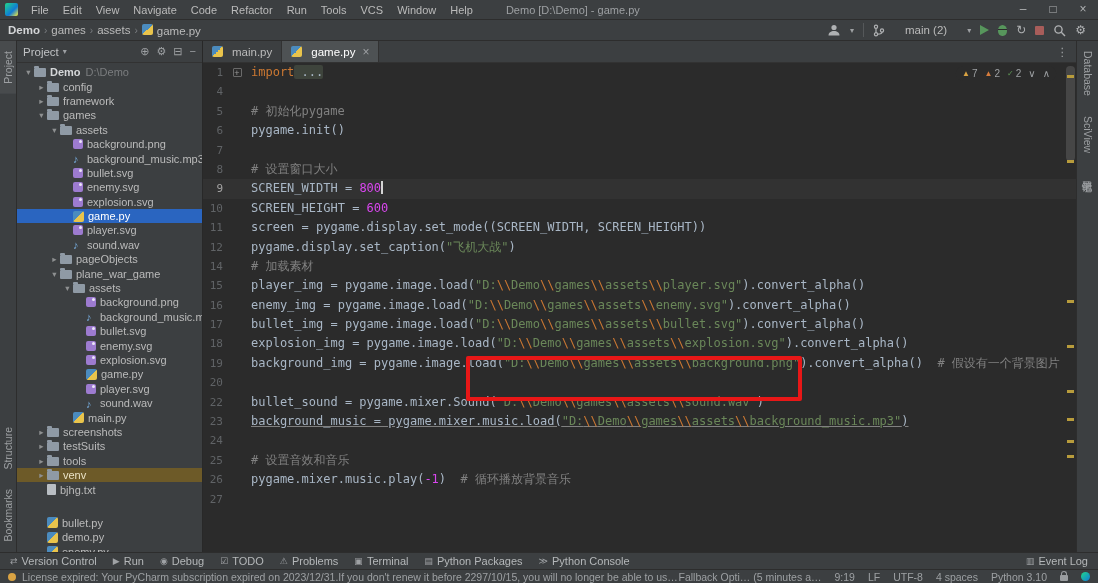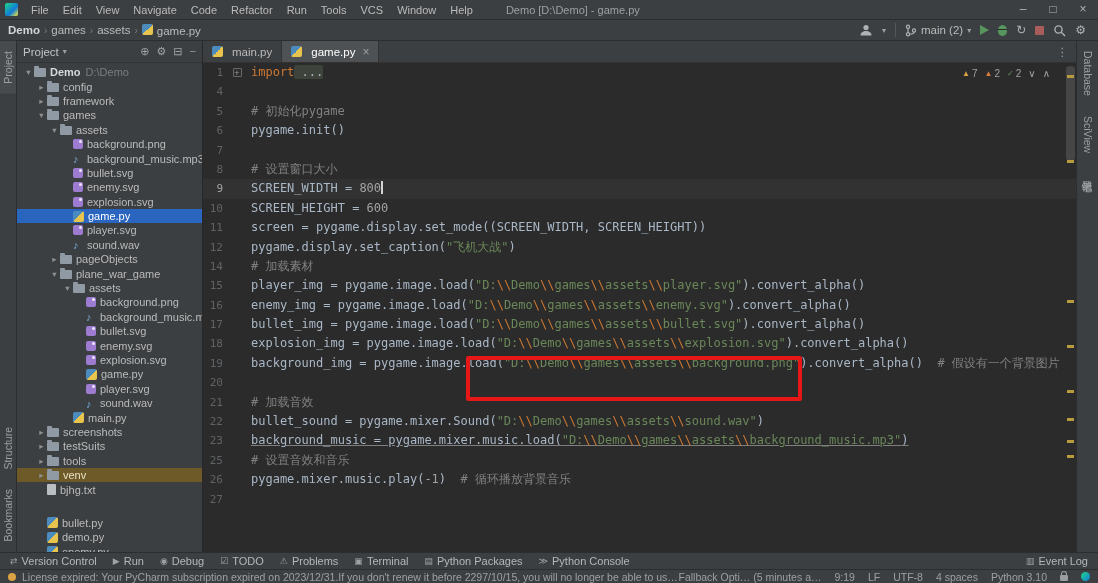--- a/index.html
+++ b/index.html
@@ -21,21 +21,21 @@
   #navbar { height:21px; background:#3c3f41; display:flex; align-items:center;
     border-bottom:1px solid #2d2d2d; font-size:11.5px; padding:0 8px; }
   #breadcrumbs { display:flex; align-items:center; gap:4px; }
   .bc-item { color:#bbbbbb; }
   .bc-item.first { font-weight:bold; color:#d3d5d7; }
   .bc-sep { color:#7a7d80; font-size:10px; }
   #nav-right { margin-left:auto; display:flex; align-items:center; gap:9px; padding-right:4px; }
   .nav-ic { display:flex; align-items:center; color:#afb1b3; }
   .caret { font-size:8px; color:#9da0a3; }
   .sep { width:1px; height:14px; background:#55585a; }
-  #branch-widget { display:flex; align-items:center; gap:4px; color:#bbbbbb; }
+  #branch-widget { display:flex; align-items:center; gap:20px; color:#bbbbbb; }
   .ic-play { width:0; height:0; border-left:9px solid #57965c; border-top:5px solid transparent; border-bottom:5px solid transparent; }
   .ic-bug { width:9px; height:11px; background:#57965c; border-radius:50% 50% 45% 45%; position:relative; }
   .ic-bug::before { content:''; position:absolute; left:0; right:0; top:4px; height:1px; background:#2b2b2b; }
   .ic-stop { width:9px; height:9px; background:#a85d5a; border-radius:1px; }
   .glyph-ic { font-size:12px; color:#afb1b3; line-height:12px; }
 
   
   #main { height:511px; display:flex; }
   #left-strip { width:17px; background:#3c3f41; border-right:1px solid #2d2d2d;
     display:flex; flex-direction:column; align-items:center; font-size:10.5px; color:#9da0a3; }
@@ -83,21 +83,21 @@
   .crow { display:flex; height:19.4px; line-height:19.4px; white-space:pre; }
   .crow.cur { background:#323232; }
   .ln { width:20px; flex:none; text-align:right; color:#606366; font-size:11px; }
   .crow.cur .ln { color:#a4a3a3; }
   .foldc { width:28px; flex:none; text-align:center; }
   .foldbox { display:inline-block; width:9px; height:9px; line-height:8px; border:1px solid #6a6a6a; color:#9a9a9a;
     font-size:9px; text-align:center; border-radius:1px; font-family:"Liberation Sans",sans-serif; }
   .codeseg { flex:1; overflow:hidden; }
   .codeseg.uline { text-decoration:underline; text-decoration-color:#808080; }
   .t-pl { color:#a9b7c6; } .t-kw { color:#cc7832; } .t-st { color:#6a8759; }
-  .t-es { color:#cc7832; } .t-nu { color:#a3a3a3; } .t-co { color:#808080; }
+  .t-es { color:#cc7832; } .t-nu { color:#d946ef; } .t-co { color:#808080; }
   .t-fo { background:#3e443c; color:#a9b7c6; border-radius:2px; }
   .text-caret { display:inline-block; width:1.5px; height:13px; background:#d4d4d4; vertical-align:-2px; }
 
   #inspections { position:absolute; top:3px; right:20px; display:flex; gap:7px; align-items:center;
     font-size:10px; color:#9da0a3; background:rgba(43,43,43,.85); padding:2px 6px; border-radius:8px; }
   .insp-item { display:flex; gap:2px; align-items:center; }
 
   #scrollbar { position:absolute; top:0; right:0; width:12px; height:100%; }
   .sb-thumb { position:absolute; top:3px; right:1px; width:9px; height:95px; background:rgba(255,255,255,.13); border-radius:4px; }
   .sb-mark { position:absolute; right:2px; width:7px; height:3px; background:#b89c3c; }
@@ -421,23 +421,23 @@
           <div class="crow"><span class="ln">10</span><span class="foldc"></span><span class="codeseg"><span class="t-pl">SCREEN_HEIGHT = </span><span class="t-nu">600</span></span></div>
           <div class="crow"><span class="ln">11</span><span class="foldc"></span><span class="codeseg"><span class="t-pl">screen = pygame.display.set_mode((SCREEN_WIDTH, SCREEN_HEIGHT))</span></span></div>
           <div class="crow"><span class="ln">12</span><span class="foldc"></span><span class="codeseg"><span class="t-pl">pygame.display.set_caption(</span><span class="t-st">"飞机大战"</span><span class="t-pl">)</span></span></div>
           <div class="crow"><span class="ln">14</span><span class="foldc"></span><span class="codeseg"><span class="t-co"># 加载素材</span></span></div>
           <div class="crow"><span class="ln">15</span><span class="foldc"></span><span class="codeseg"><span class="t-pl">player_img = pygame.image.load(</span><span class="t-st">"D:</span><span class="t-es">\\</span><span class="t-st">Demo</span><span class="t-es">\\</span><span class="t-st">games</span><span class="t-es">\\</span><span class="t-st">assets</span><span class="t-es">\\</span><span class="t-st">player.svg"</span><span class="t-pl">).convert_alpha()</span></span></div>
           <div class="crow"><span class="ln">16</span><span class="foldc"></span><span class="codeseg"><span class="t-pl">enemy_img = pygame.image.load(</span><span class="t-st">"D:</span><span class="t-es">\\</span><span class="t-st">Demo</span><span class="t-es">\\</span><span class="t-st">games</span><span class="t-es">\\</span><span class="t-st">assets</span><span class="t-es">\\</span><span class="t-st">enemy.svg"</span><span class="t-pl">).convert_alpha()</span></span></div>
           <div class="crow"><span class="ln">17</span><span class="foldc"></span><span class="codeseg"><span class="t-pl">bullet_img = pygame.image.load(</span><span class="t-st">"D:</span><span class="t-es">\\</span><span class="t-st">Demo</span><span class="t-es">\\</span><span class="t-st">games</span><span class="t-es">\\</span><span class="t-st">assets</span><span class="t-es">\\</span><span class="t-st">bullet.svg"</span><span class="t-pl">).convert_alpha()</span></span></div>
           <div class="crow"><span class="ln">18</span><span class="foldc"></span><span class="codeseg"><span class="t-pl">explosion_img = pygame.image.load(</span><span class="t-st">"D:</span><span class="t-es">\\</span><span class="t-st">Demo</span><span class="t-es">\\</span><span class="t-st">games</span><span class="t-es">\\</span><span class="t-st">assets</span><span class="t-es">\\</span><span class="t-st">explosion.svg"</span><span class="t-pl">).convert_alpha()</span></span></div>
           <div class="crow"><span class="ln">19</span><span class="foldc"></span><span class="codeseg"><span class="t-pl">background_img = pygame.image.load(</span><span class="t-st">"D:</span><span class="t-es">\\</span><span class="t-st">Demo</span><span class="t-es">\\</span><span class="t-st">games</span><span class="t-es">\\</span><span class="t-st">assets</span><span class="t-es">\\</span><span class="t-st">background.png"</span><span class="t-pl">).convert_alpha()</span><span class="t-co">  # 假设有一个背景图片</span></span></div>
           <div class="crow"><span class="ln">20</span><span class="foldc"></span><span class="codeseg"></span></div>
-          <div class="crow"><span class="ln">21</span><span class="foldc"></span><span class="codeseg"><span class="t-co"># 加载音效</span></span></div>
           <div class="crow"><span class="ln">22</span><span class="foldc"></span><span class="codeseg"><span class="t-pl">bullet_sound = pygame.mixer.Sound(</span><span class="t-st">"D:</span><span class="t-es">\\</span><span class="t-st">Demo</span><span class="t-es">\\</span><span class="t-st">games</span><span class="t-es">\\</span><span class="t-st">assets</span><span class="t-es">\\</span><span class="t-st">sound.wav"</span><span class="t-pl">)</span></span></div>
           <div class="crow"><span class="ln">23</span><span class="foldc"></span><span class="codeseg uline"><span class="t-pl">background_music = pygame.mixer.music.load(</span><span class="t-st">"D:</span><span class="t-es">\\</span><span class="t-st">Demo</span><span class="t-es">\\</span><span class="t-st">games</span><span class="t-es">\\</span><span class="t-st">assets</span><span class="t-es">\\</span><span class="t-st">background_music.mp3"</span><span class="t-pl">)</span></span></div>
+          <div class="crow"><span class="ln">24</span><span class="foldc"></span><span class="codeseg"></span></div>
           <div class="crow"><span class="ln">25</span><span class="foldc"></span><span class="codeseg"><span class="t-co"># 设置音效和音乐</span></span></div>
           <div class="crow"><span class="ln">26</span><span class="foldc"></span><span class="codeseg"><span class="t-pl">pygame.mixer.music.play(</span><span class="t-nu">-1</span><span class="t-pl">)</span><span class="t-co">  # 循环播放背景音乐</span></span></div>
           <div class="crow"><span class="ln">27</span><span class="foldc"></span><span class="codeseg"></span></div>
         </div>
       <div id="inspections">
           <span class="insp-item">
             <span style="color: rgb(217, 163, 67); font-size: 8px;">▲</span>
             <span>7</span>
           </span>
           <span class="insp-item">

